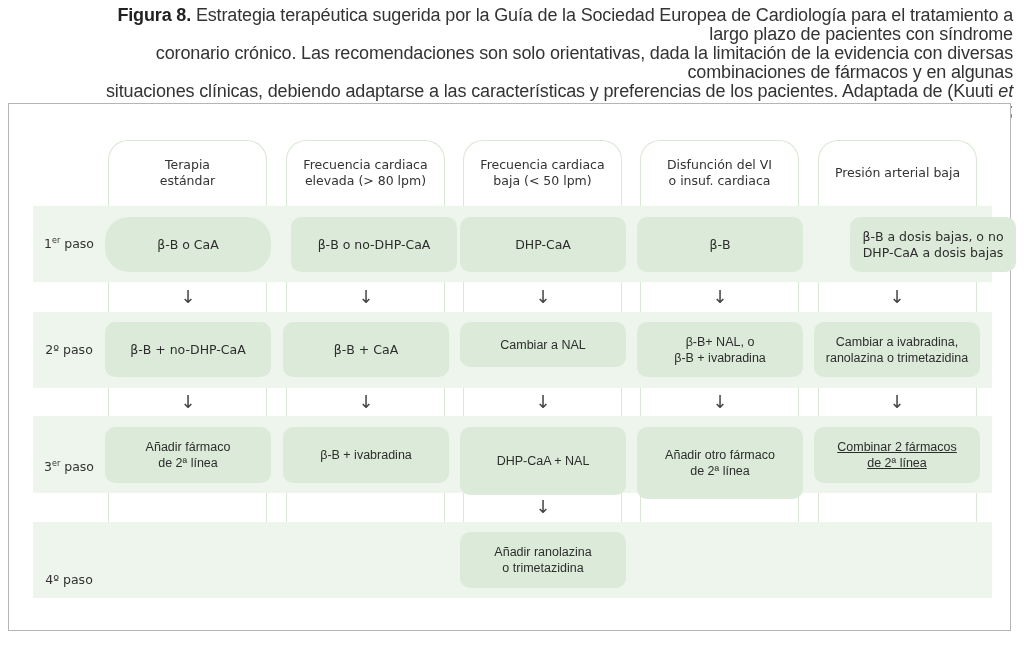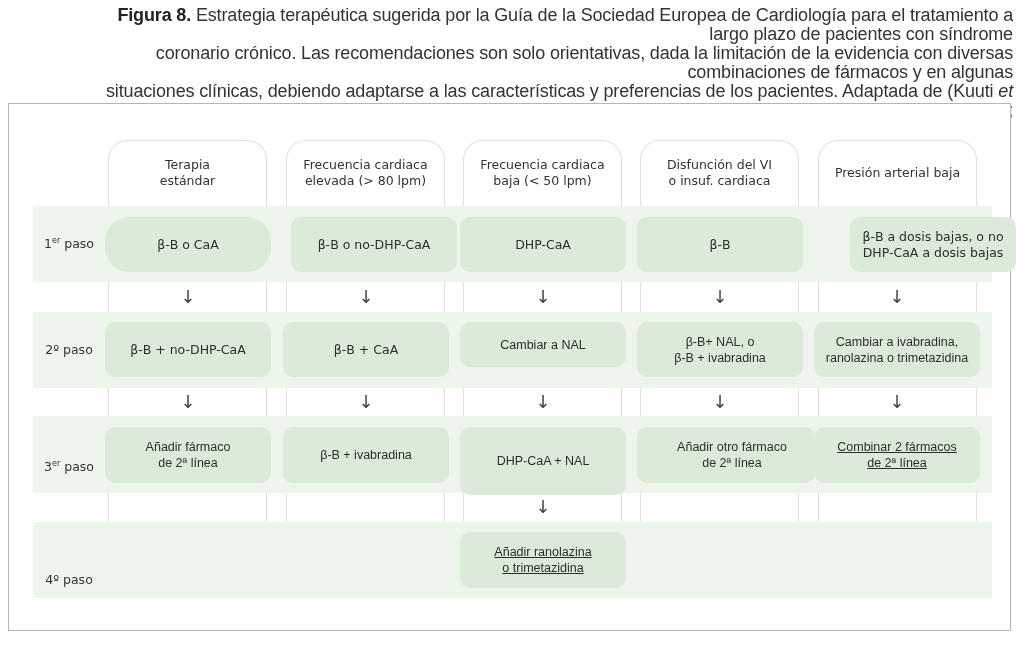--- a/index.html
+++ b/index.html
@@ -95,21 +95,21 @@
 <div class="arrow" style="left:105px;top:392px;">↓</div>
 <div class="arrow" style="left:283px;top:392px;">↓</div>
 <div class="arrow" style="left:460px;top:392px;">↓</div>
 <div class="arrow" style="left:637px;top:392px;">↓</div>
 <div class="arrow" style="left:814px;top:392px;">↓</div>
 
 <div class="cell narrow" style="left:105px;top:427px;height:56px;">Añadir fármaco
 de 2ª línea</div>
 <div class="cell narrow" style="left:283px;top:427px;height:56px;">β-B + ivabradina</div>
 <div class="cell narrow" style="left:460px;top:427px;height:68px;">DHP-CaA + NAL</div>
-<div class="cell narrow" style="left:637px;top:427px;height:56px;padding-left:12px;">Añadir otro fármaco
+<div class="cell narrow" style="left:637px;top:427px;height:72px;">Añadir otro fármaco
 de 2ª línea</div>
 <div class="cell narrow" style="left:814px;top:427px;height:56px;text-decoration:underline;">Combinar 2 fármacos
 de 2ª línea</div>
 
 <div class="arrow" style="left:460px;top:497px;">↓</div>
 
-<div class="cell narrow" style="left:460px;top:532px;height:56px;text-decoration:underline;">Añadir ranolazina
+<div class="cell narrow" style="left:460px;top:532px;height:56px;">Añadir ranolazina
 o trimetazidina</div>
 
 </body></html>

